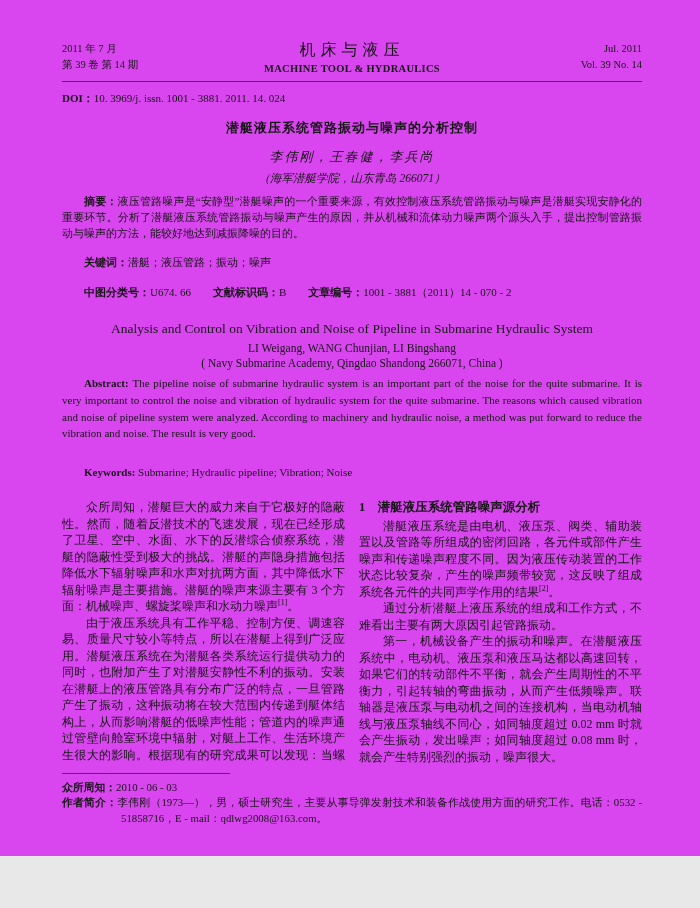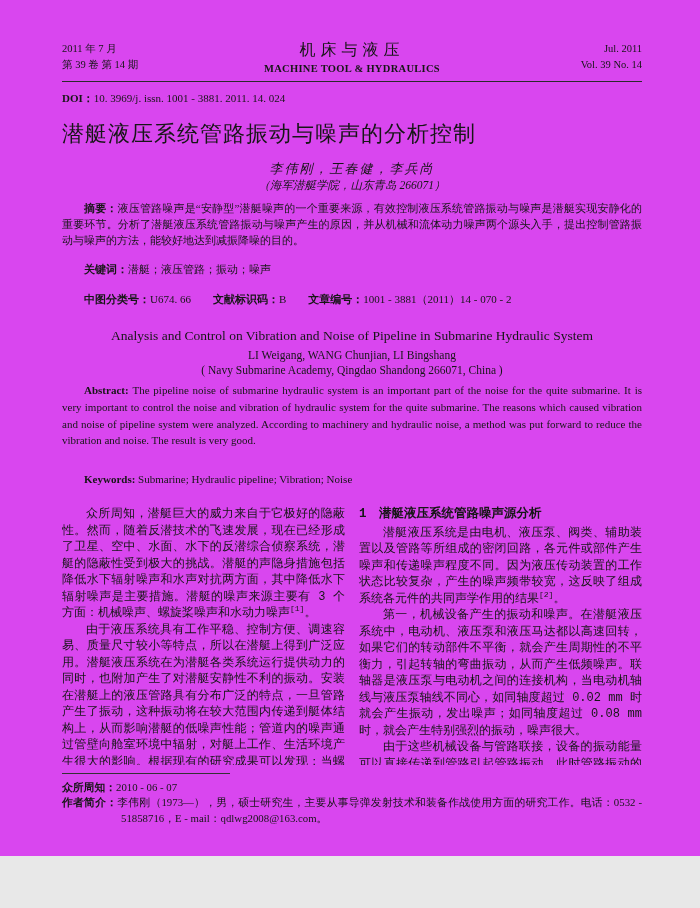--- a/index.html
+++ b/index.html
@@ -14,35 +14,35 @@
   .hdr { display:flex; justify-content:space-between; align-items:center; }
   .hdr-side { font-size:10.5px; line-height:16px; width:140px; }
   .hdr-right { text-align:right; }
   .hdr-center { text-align:center; flex:1; }
   .j-zh { font-size:16px; font-weight:normal; letter-spacing:5px; }
   .j-en { font-size:10.5px; font-weight:bold; margin-top:2px; letter-spacing:0.3px; }
   .hdr-rule { border:none; border-top:1.7px solid #2a2a2a; margin:7px 0 9px 0; }
   
   .doi-line { font-size:11px; }
   .doi-line b { font-weight:bold; }
-  .title-zh { font-size:22px; font-weight:normal; margin:13px 0 6px 0; letter-spacing:1px; }
+  .title-zh { font-size:13px; font-weight:bold; text-align:center; margin:13px 0 6px 0; letter-spacing:1px; }
   .authors-zh { font-size:13px; text-align:center; font-style:italic; letter-spacing:2px; margin-top:5px; }
-  .affil-zh { font-size:11.5px; text-align:center; font-style:italic; }
+  .affil-zh { font-size:11.5px; text-align:center; font-style:italic; margin-top:5px; }
   .abs-zh { font-size:11px; line-height:16px; text-align:justify; text-indent:2em; margin-top:7px; }
   .kw-line { font-size:11px; line-height:15px; text-indent:2em; margin-top:3px; }
   .class-line { font-size:11px; line-height:15px; text-indent:2em; margin-top:4px; }
   .class-line .gap { display:inline-block; width:22px; }
   .blb { font-weight:bold; }
   .title-en { font-size:13.5px; font-weight:normal; text-align:center; margin:10px 0 3px 0; }
   .authors-en { font-size:11.5px; text-align:center; margin-top:2px; }
   .affil-en { font-size:11.5px; text-align:center; margin-top:3px; }
   .abs-en { font-size:11px; line-height:16.8px; text-align:justify; text-indent:2em; margin-top:6px; }
   .kw-en { font-size:11px; line-height:15px; text-indent:2em; margin-top:12px; }
   
-  .cols { display:flex; gap:14px; margin-top:8px; flex:1 1 auto; overflow:hidden;font-family:Liberation Mono, monospace; }
+  .cols { display:flex; gap:14px; margin-top:8px; flex:1 1 auto; overflow:hidden; }
   .col { flex:1; font-size:12px; line-height:16.5px; text-align:justify; }
   .col p { margin:0; text-indent:2em; }
   .sec-head { font-weight:bold; font-size:12.5px; text-indent:0 !important; margin:0 0 2px 0 !important; }
   sup { font-size:8px; line-height:0; }
   
   .footnote { flex-shrink:0; padding-bottom:30px; }
   .fn-rule { width:168px; border:none; border-top:1.2px solid #333; margin:8px 0 6px 0; }
   .fn { font-size:10.8px; line-height:15.5px; text-align:justify; }
   .fn p { margin:0; }
   .fn-bio { padding-left:59px; text-indent:-59px; }
@@ -86,27 +86,28 @@
   <p class="kw-en"><b class="blb">Keywords: </b><span>Submarine; Hydraulic pipeline; Vibration; Noise</span></p>
 
   <div class="cols">
     <div class="col">
       <p><span>众所周知，潜艇巨大的威力来自于它极好的隐蔽性。然而，随着反潜技术的飞速发展，现在已经形成了卫星、空中、水面、水下的反潜综合侦察系统，潜艇的隐蔽性受到极大的挑战。潜艇的声隐身措施包括降低水下辐射噪声和水声对抗两方面，其中降低水下辐射噪声是主要措施。潜艇的噪声来源主要有 3 个方面：机械噪声、螺旋桨噪声和水动力噪声</span><sup>[1]</sup><span>。</span></p>
       <p>由于液压系统具有工作平稳、控制方便、调速容易、质量尺寸较小等特点，所以在潜艇上得到广泛应用。潜艇液压系统在为潜艇各类系统运行提供动力的同时，也附加产生了对潜艇安静性不利的振动。安装在潜艇上的液压管路具有分布广泛的特点，一旦管路产生了振动，这种振动将在较大范围内传递到艇体结构上，从而影响潜艇的低噪声性能；管道内的噪声通过管壁向舱室环境中辐射，对艇上工作、生活环境产生很大的影响。根据现有的研究成果可以发现：当螺旋桨噪声、水动力噪声和设备机座机械噪声被有效抑制后，液压系统便成为“安静型”潜艇的主要噪声源之一。液压管路的振动与噪声不仅降低了管路自身的可靠性，也对潜艇的隐蔽性造成较大的负面影响。因此对液压系统管路的振动与噪声进行研究和控制，对于潜艇减振降噪具有重要意义。</p>
     </div>
     <div class="col">
       <p class="sec-head">1　潜艇液压系统管路噪声源分析</p>
       <p><span>潜艇液压系统是由电机、液压泵、阀类、辅助装置以及管路等所组成的密闭回路，各元件或部件产生噪声和传递噪声程度不同。因为液压传动装置的工作状态比较复杂，产生的噪声频带较宽，这反映了组成系统各元件的共同声学作用的结果</span><sup>[2]</sup><span>。</span></p>
+      <p>通过分析潜艇上液压系统的组成和工作方式，不难看出主要有两大原因引起管路振动。</p>
       <p>第一，机械设备产生的振动和噪声。在潜艇液压系统中，电动机、液压泵和液压马达都以高速回转，如果它们的转动部件不平衡，就会产生周期性的不平衡力，引起转轴的弯曲振动，从而产生低频噪声。联轴器是液压泵与电动机之间的连接机构，当电动机轴线与液压泵轴线不同心，如同轴度超过 0.02 mm 时就会产生振动，发出噪声；如同轴度超过 0.08 mm 时，就会产生特别强烈的振动，噪声很大。</p>
       <p>由于这些机械设备与管路联接，设备的振动能量可以直接传递到管路引起管路振动。此时管路振动的频谱特征与设备的基本一致，振动峰值主要出现在低频范围。受阻尼以及传递路程的影响，该振动将随着和设备距离的增加而逐渐降低。</p>
 
     </div>
   </div>
 
   <div class="footnote">
     <hr class="fn-rule">
     <div class="fn">
-      <p><b class="blb">众所周知：</b><span>2010 - 06 - 07</span></p>
+      <p><b class="blb">众所周知：</b><span>2010 - 06 - 03</span></p>
       <p class="fn-bio"><b class="blb">作者简介：</b><span>李伟刚（1973—），男，硕士研究生，主要从事导弹发射技术和装备作战使用方面的研究工作。电话：0532 - 51858716，E - mail：qdlwg2008@163.com。</span></p>
     </div>
   </div>
 
 </div>
 
 </body></html>

